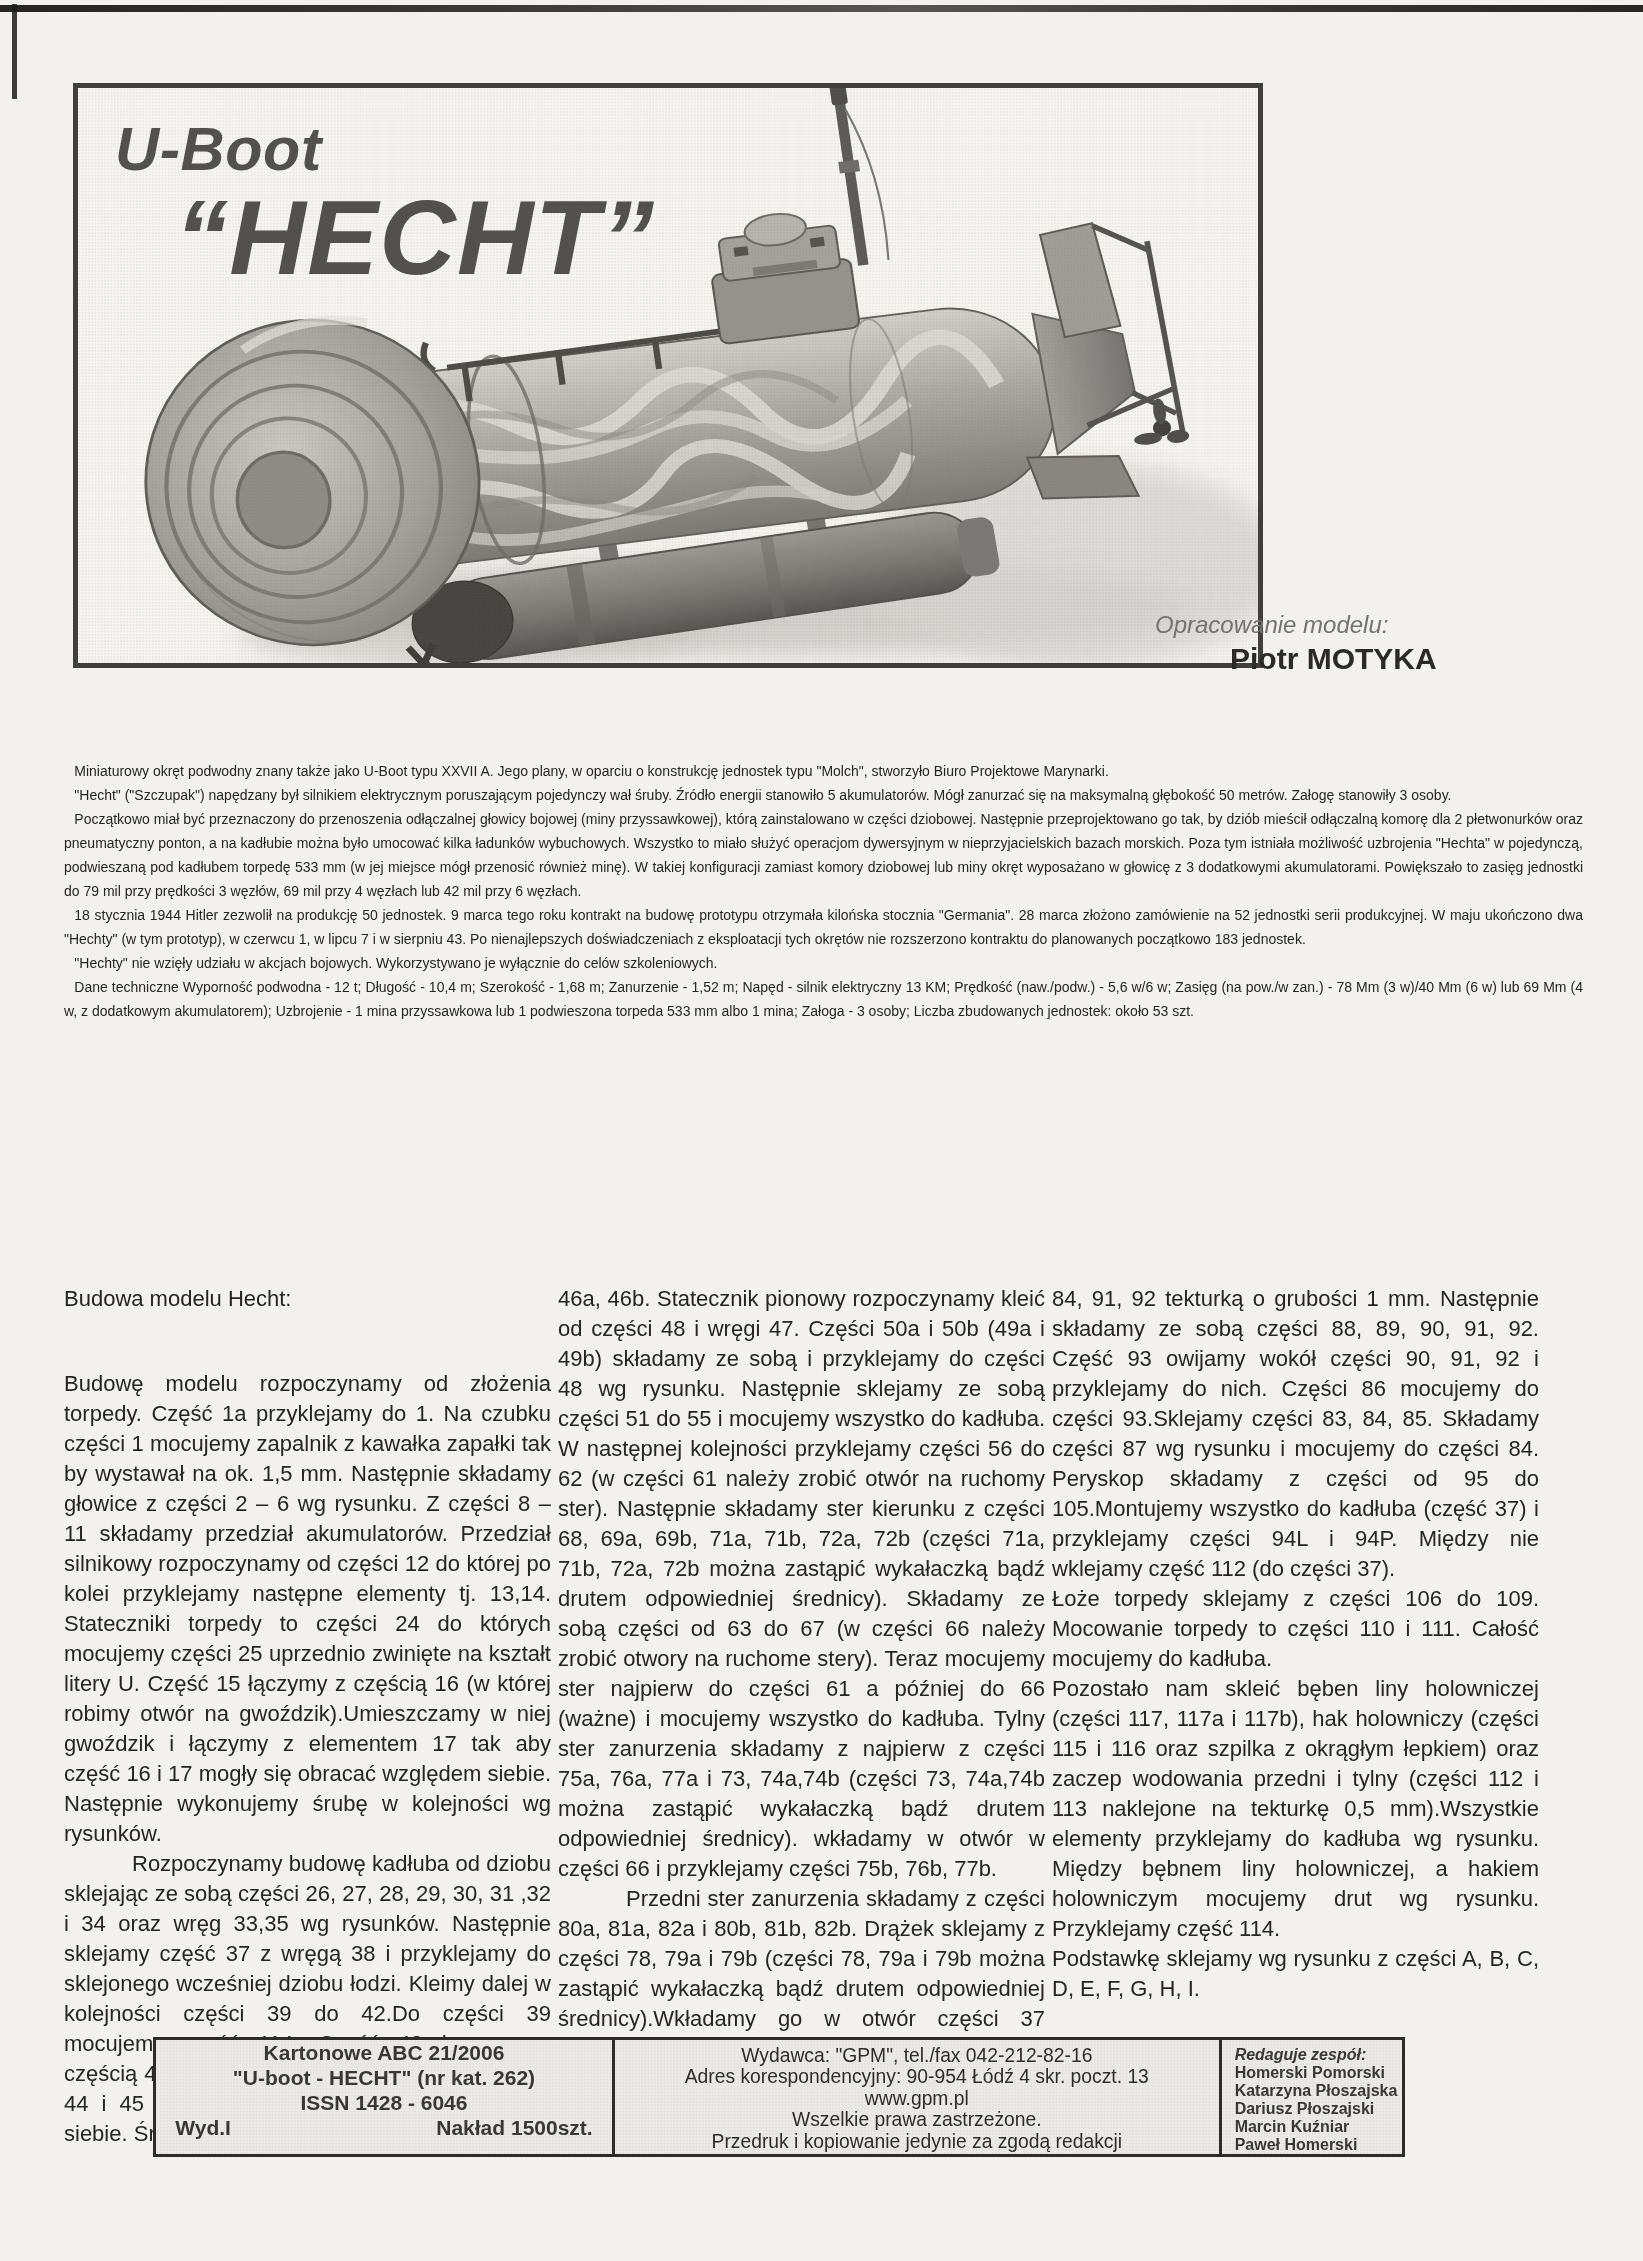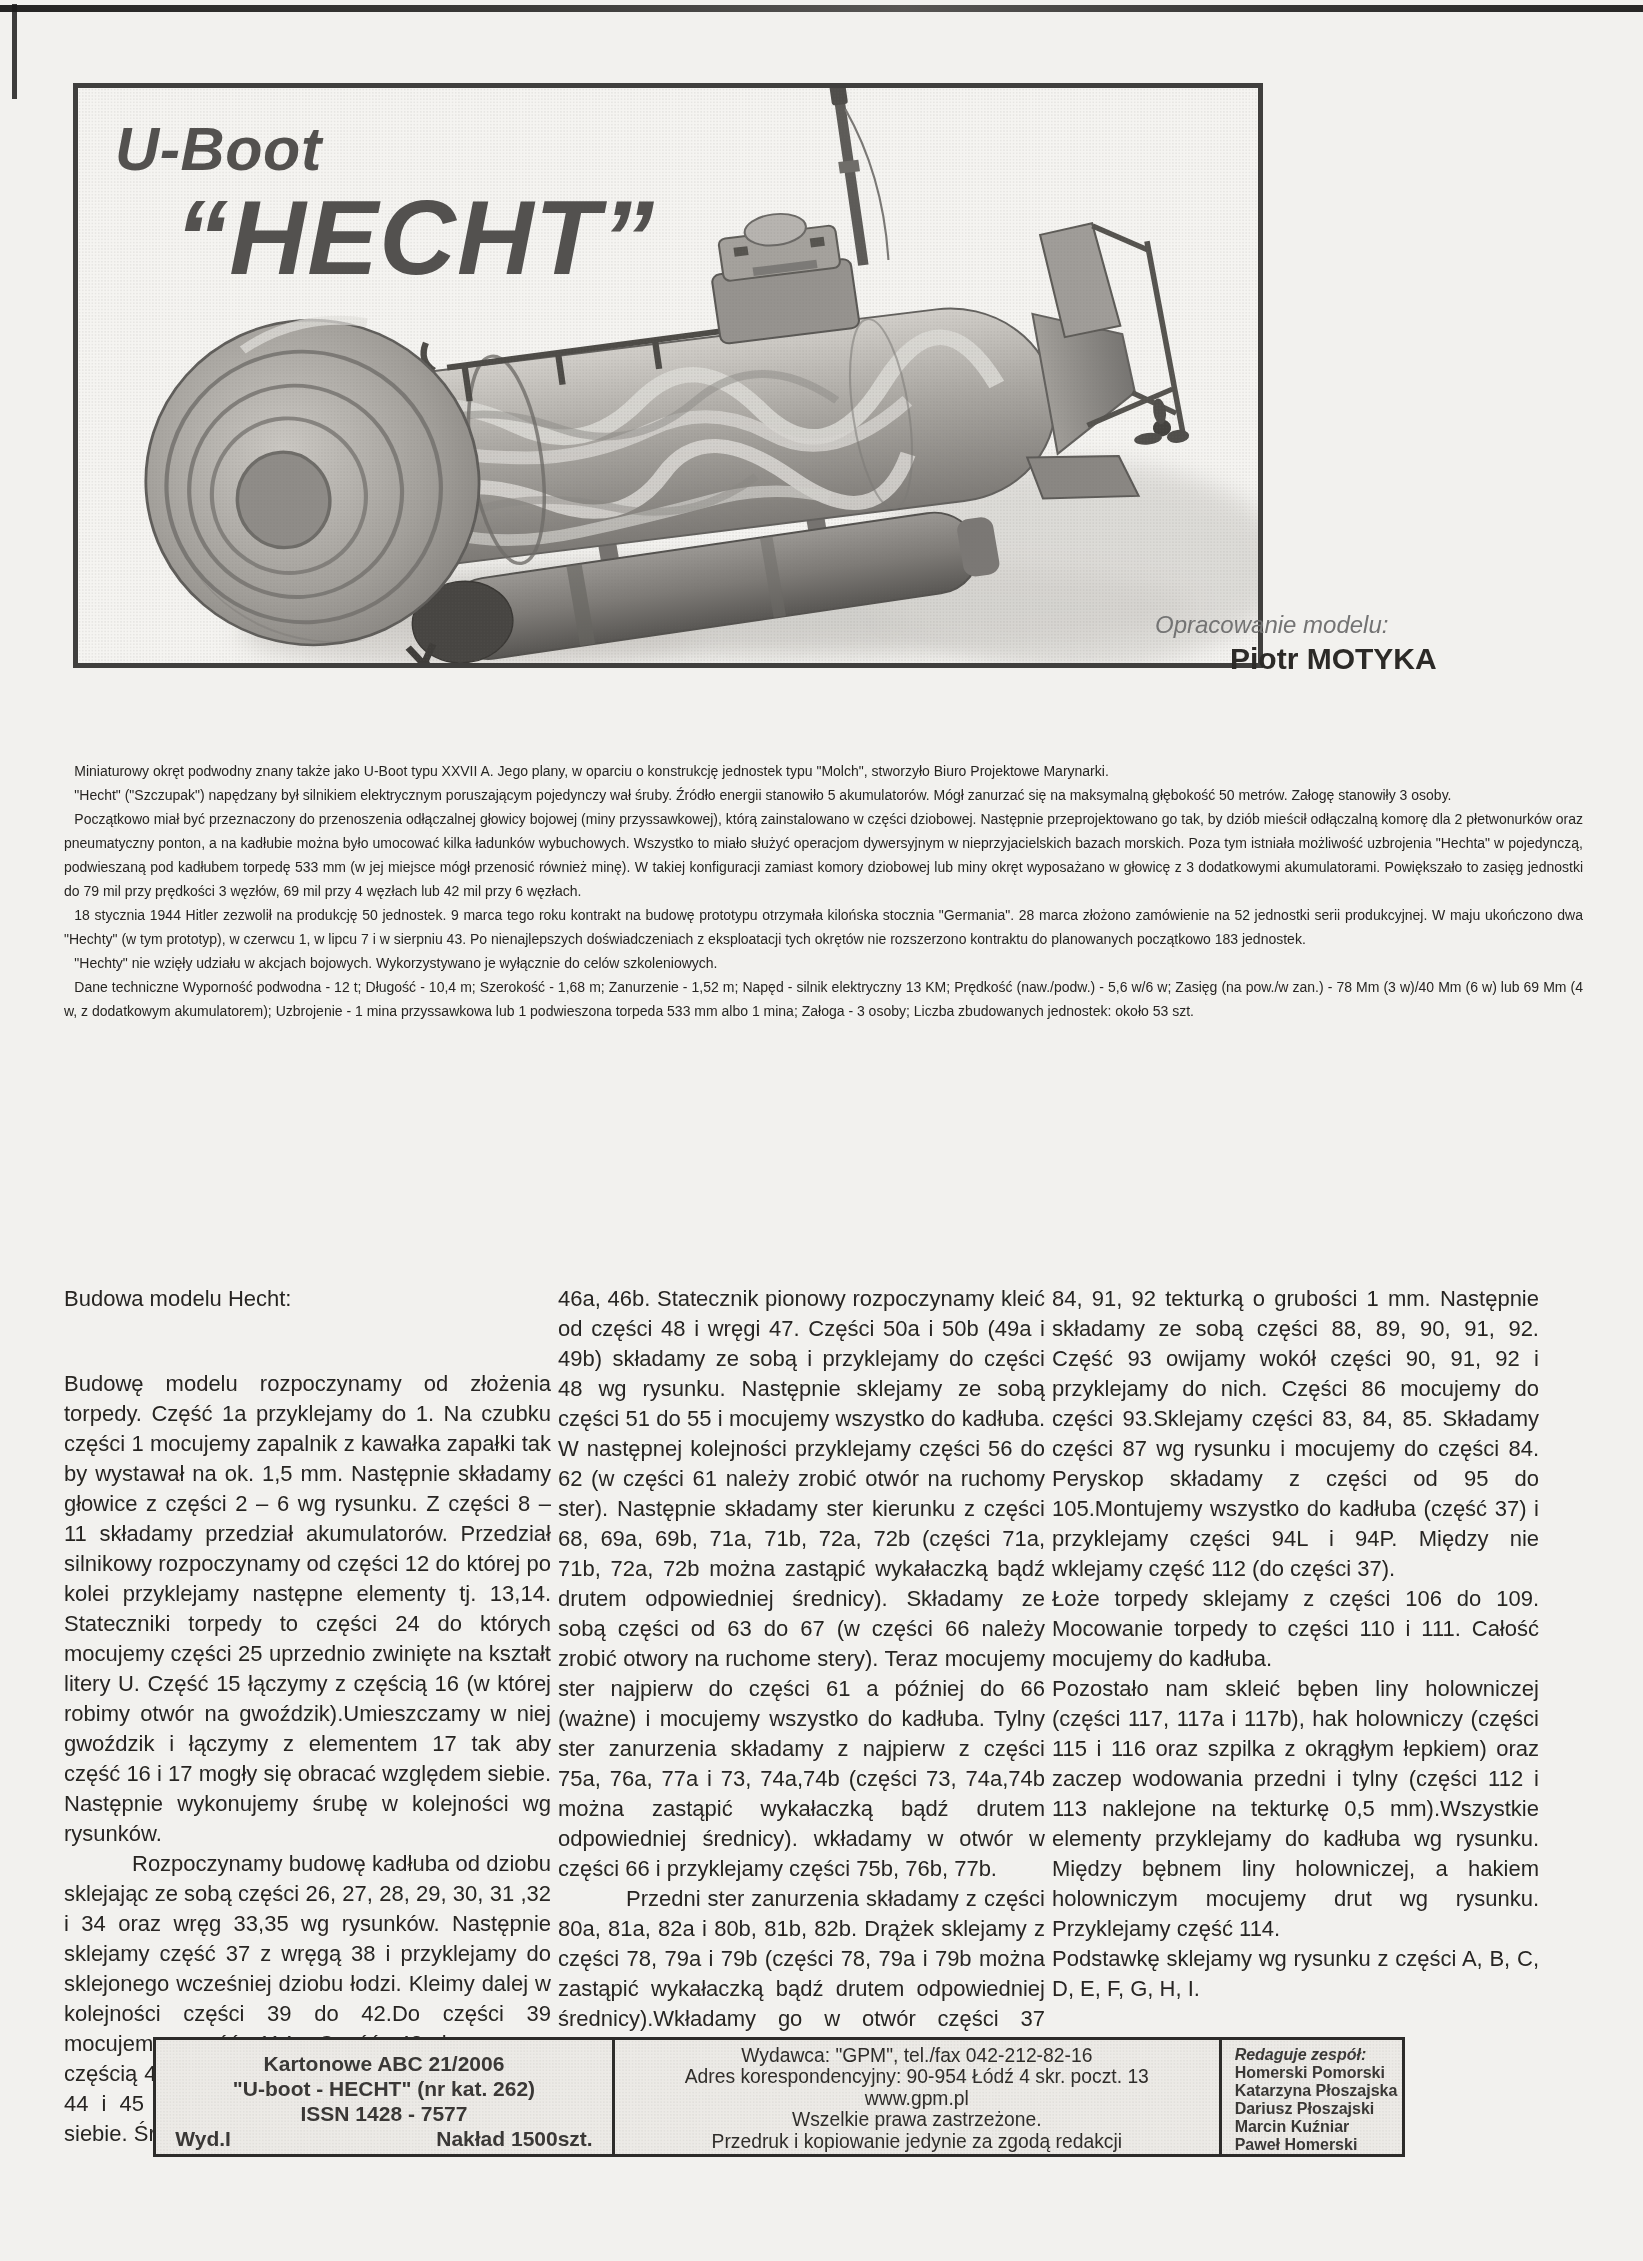--- a/index.html
+++ b/index.html
@@ -72,21 +72,21 @@
   .col p.indent{text-indent:68px;}
   
   .footer{
     position:absolute;left:153px;top:2037px;display:flex;align-items:stretch;
   }
   .fcell{
     box-sizing:border-box;border:3.2px solid #2d2c2a;background:#eceae6;height:120px;
     background-image:radial-gradient(rgba(110,108,104,.08) 0.6px,transparent 0.8px);
     background-size:3.2px 3.2px;
   }
-  .fcell.left{width:462px;padding-top:11px;font-weight:bold;font-size:21px;line-height:25px;text-align:center;color:#3a3836;}
+  .fcell.left{width:462px;padding-top:0;font-weight:bold;font-size:21px;line-height:25px;text-align:center;color:#3a3836;}
   .fcell.mid{width:610px;margin-left:-3.2px;padding-top:4.5px;font-size:19.3px;line-height:21.6px;text-align:center;color:#2f2d2a;}
   .fcell.right{width:186px;margin-left:-3.2px;padding:5.8px 3.9px 0 13px;font-size:16px;line-height:18px;font-weight:bold;text-align:left;color:#3a3836;}
   .fcell .row-split{display:flex;justify-content:space-between;padding:0 19.3px;}
   .fcell .ital{font-style:italic;}
   .fline{white-space:nowrap;}
 </style>
 </head>
 <body>
 
 <div class="page">
@@ -249,21 +249,21 @@
     <p>84, 91, 92 tekturką o grubości 1 mm. Następnie składamy ze sobą części 88, 89, 90, 91, 92. Część 93 owijamy wokół części 90, 91, 92 i przyklejamy do nich. Części 86 mocujemy do części 93.Sklejamy części 83, 84, 85. Składamy części 87 wg rysunku i mocujemy do części 84. Peryskop składamy z części od 95 do 105.Montujemy wszystko do kadłuba (część 37) i przyklejamy części 94L i 94P. Między nie wklejamy część 112 (do części 37).</p>
     <p>Łoże torpedy sklejamy z części 106 do 109. Mocowanie torpedy to części 110 i 111. Całość mocujemy do kadłuba.</p>
     <p>Pozostało nam skleić bęben liny holowniczej (części 117, 117a i 117b), hak holowniczy (części 115 i 116 oraz szpilka z okrągłym łepkiem) oraz zaczep wodowania przedni i tylny (części 112 i 113 naklejone na tekturkę 0,5 mm).Wszystkie elementy przyklejamy do kadłuba wg rysunku. Między bębnem liny holowniczej, a hakiem holowniczym mocujemy drut wg rysunku. Przyklejamy część 114.</p>
     <p>Podstawkę sklejamy wg rysunku z części A, B, C, D, E, F, G, H, I.</p>
   </section>
 
   <footer class="footer">
     <div class="fcell left">
       <div class="fline">Kartonowe ABC 21/2006</div>
       <div class="fline">"U-boot - HECHT"  (nr kat. 262)</div>
-      <div class="fline">ISSN 1428 - 7577</div>
+      <div class="fline">ISSN 1428 - 6046</div>
       <div class="row-split">
         <span>Wyd.I</span>
         <span>Nakład 1500szt.</span>
       </div>
     </div>
     <div class="fcell mid">
       <div class="fline">Wydawca: "GPM",   tel./fax 042-212-82-16</div>
       <div class="fline">Adres korespondencyjny: 90-954 Łódź 4 skr. poczt. 13</div>
       <div class="fline">www.gpm.pl</div>
       <div class="fline">Wszelkie prawa zastrzeżone.</div>

